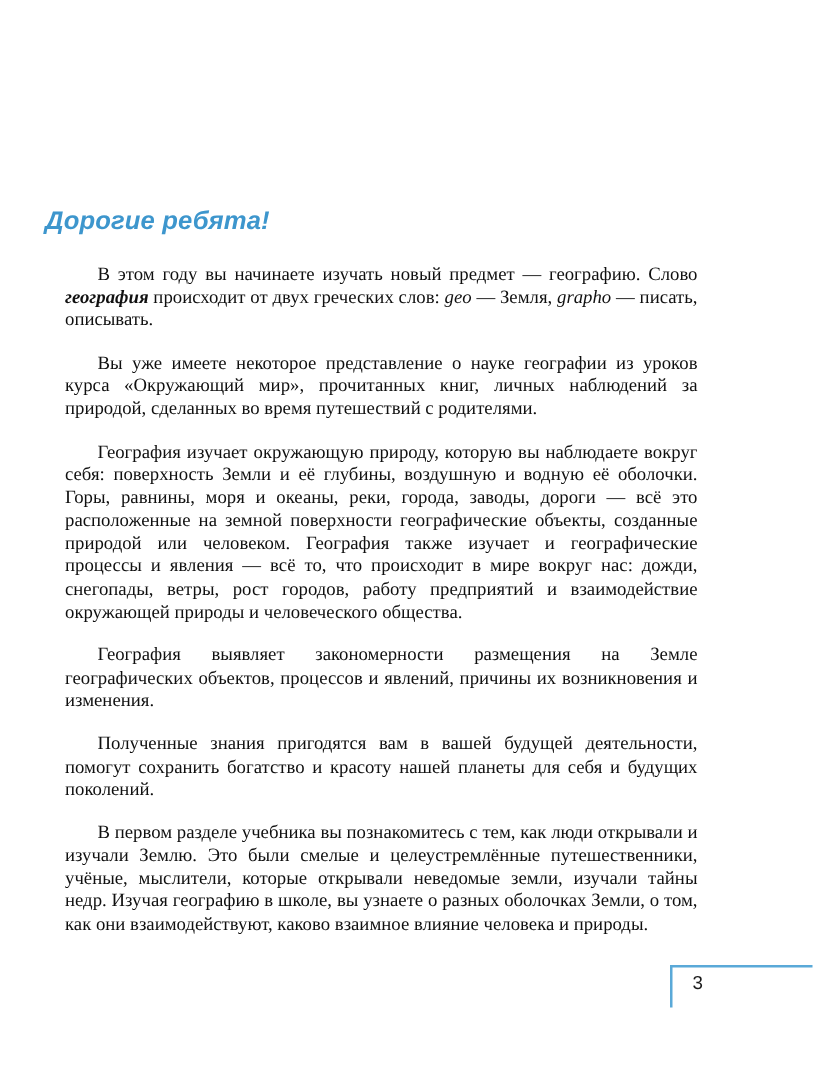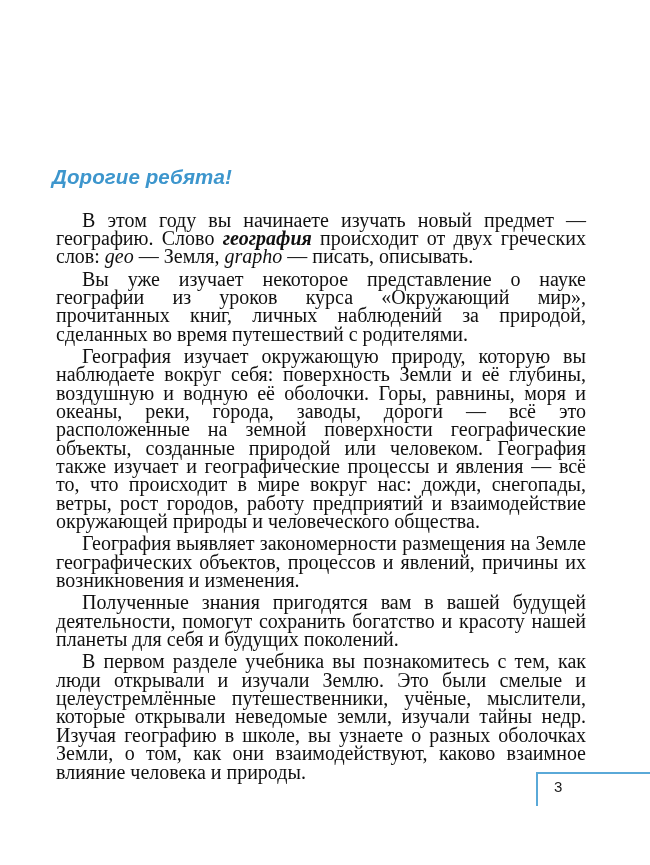--- a/index.html
+++ b/index.html
@@ -18,44 +18,44 @@
   .page {
     position: relative;
     width: 650px;
     height: 865px;
     background: #ffffff;
     box-sizing: border-box;
   }
 
   .content {
     position: absolute;
-    left: 52px;
+    left: 36px;
     top: 166px;
     width: 538px;
   }
 
   .heading {
     font-family: "Liberation Sans", "DejaVu Sans", sans-serif;
     font-weight: bold;
     font-style: italic;
     font-size: 20.5px;
     color: #3d96cd;
     letter-spacing: 0.1px;
     margin: 0 0 22px 0;
     line-height: 1.1;
   }
 
   .para {
     font-family: "Liberation Serif", "DejaVu Serif", serif;
-    font-size: 20px;
+    font-size: 15px;
     line-height: 18.35px;
     color: #101010;
     text-align: justify;
     text-justify: inter-word;
-    margin: 4px;
+    margin: 16px;
     text-indent: 26px;
     hyphens: manual;
     -webkit-hyphens: manual;
   }
 
   .para + .para {
     margin-top: 0;
   }
 
   .bi {
@@ -107,21 +107,21 @@
 </head>
 <body>
 
 <div class="page">
 
   <div class="content">
 
     <h1 class="heading">Дорогие ребята!</h1>
 
     <p class="para" id="para-1">В этом году вы начинаете изучать новый предмет — географию. Слово <span class="bi">география</span> происходит от двух греческих слов: <span class="it">geo</span> — Земля, <span class="it">grapho</span> — писать, описывать.</p>
-    <p class="para" id="para-2">Вы уже изучает некоторое представление о науке географии из уроков курса «Окружающий мир», прочитанных книг, личных наблюдений за природой, сделанных во время путешествий с родителями.</p>
+    <p class="para" id="para-2">Вы уже имеете некоторое представление о науке географии из уроков курса «Окружающий мир», прочитанных книг, личных наблюдений за природой, сделанных во время путешествий с родителями.</p>
     <p class="para" id="para-3">География изучает окружающую природу, которую вы наблюдаете вокруг себя: поверхность Земли и её глубины, воздушную и водную её оболочки. Горы, равнины, моря и океаны, реки, города, заводы, дороги — всё это расположенные на земной поверхности географические объекты, созданные природой или человеком. География также изучает и географические процессы и явления — всё то, что происходит в мире вокруг нас: дожди, снегопады, ветры, рост городов, работу предприятий и взаимодействие окружающей природы и человеческого общества.</p>
     <p class="para" id="para-4">География выявляет закономерности размещения на Земле географических объектов, процессов и явлений, причины их возникновения и изменения.</p>
     <p class="para" id="para-6">Полученные знания пригодятся вам в вашей будущей деятельности, помогут сохранить богатство и красоту нашей планеты для себя и будущих поколений.</p>
     <p class="para" id="para-5">В первом разделе учебника вы познакомитесь с тем, как люди открывали и изучали Землю. Это были смелые и целеустремлённые путешественники, учёные, мыслители, которые открывали неведомые земли, изучали тайны недр. Изучая географию в школе, вы узнаете о разных оболочках Земли, о том, как они взаимодействуют, каково взаимное влияние человека и природы.</p>
 
   </div>
 
   <div class="folio">
     <div class="folio-rule-top"></div>
     <div class="folio-rule-left"></div>

